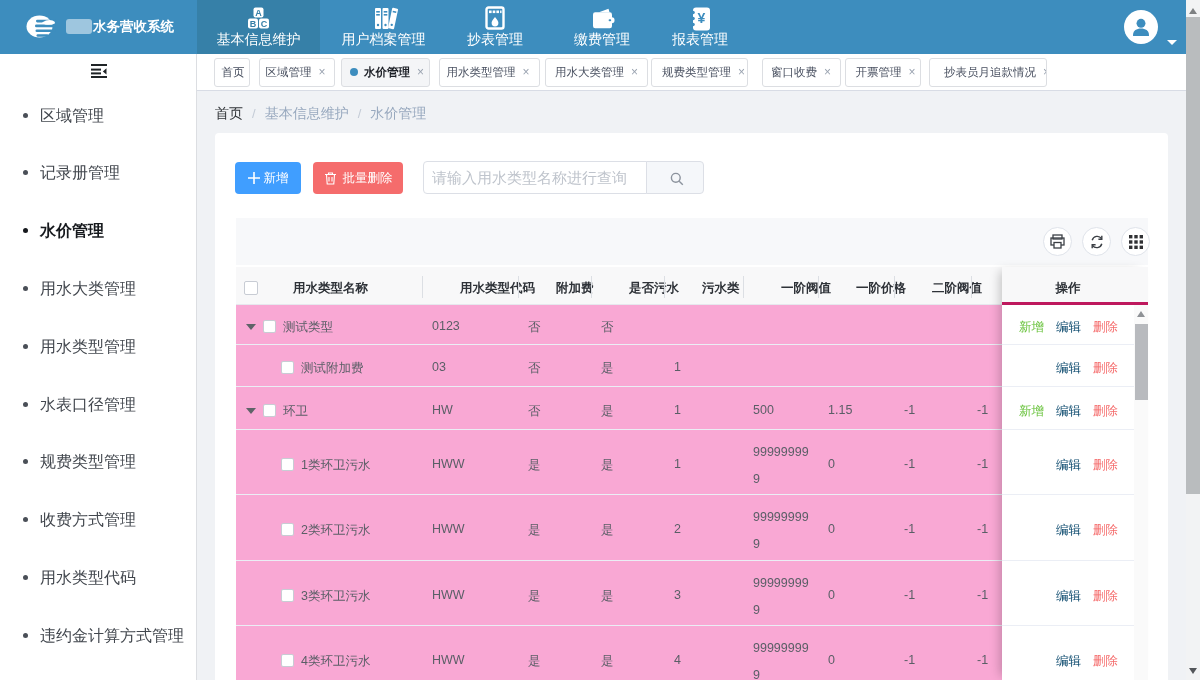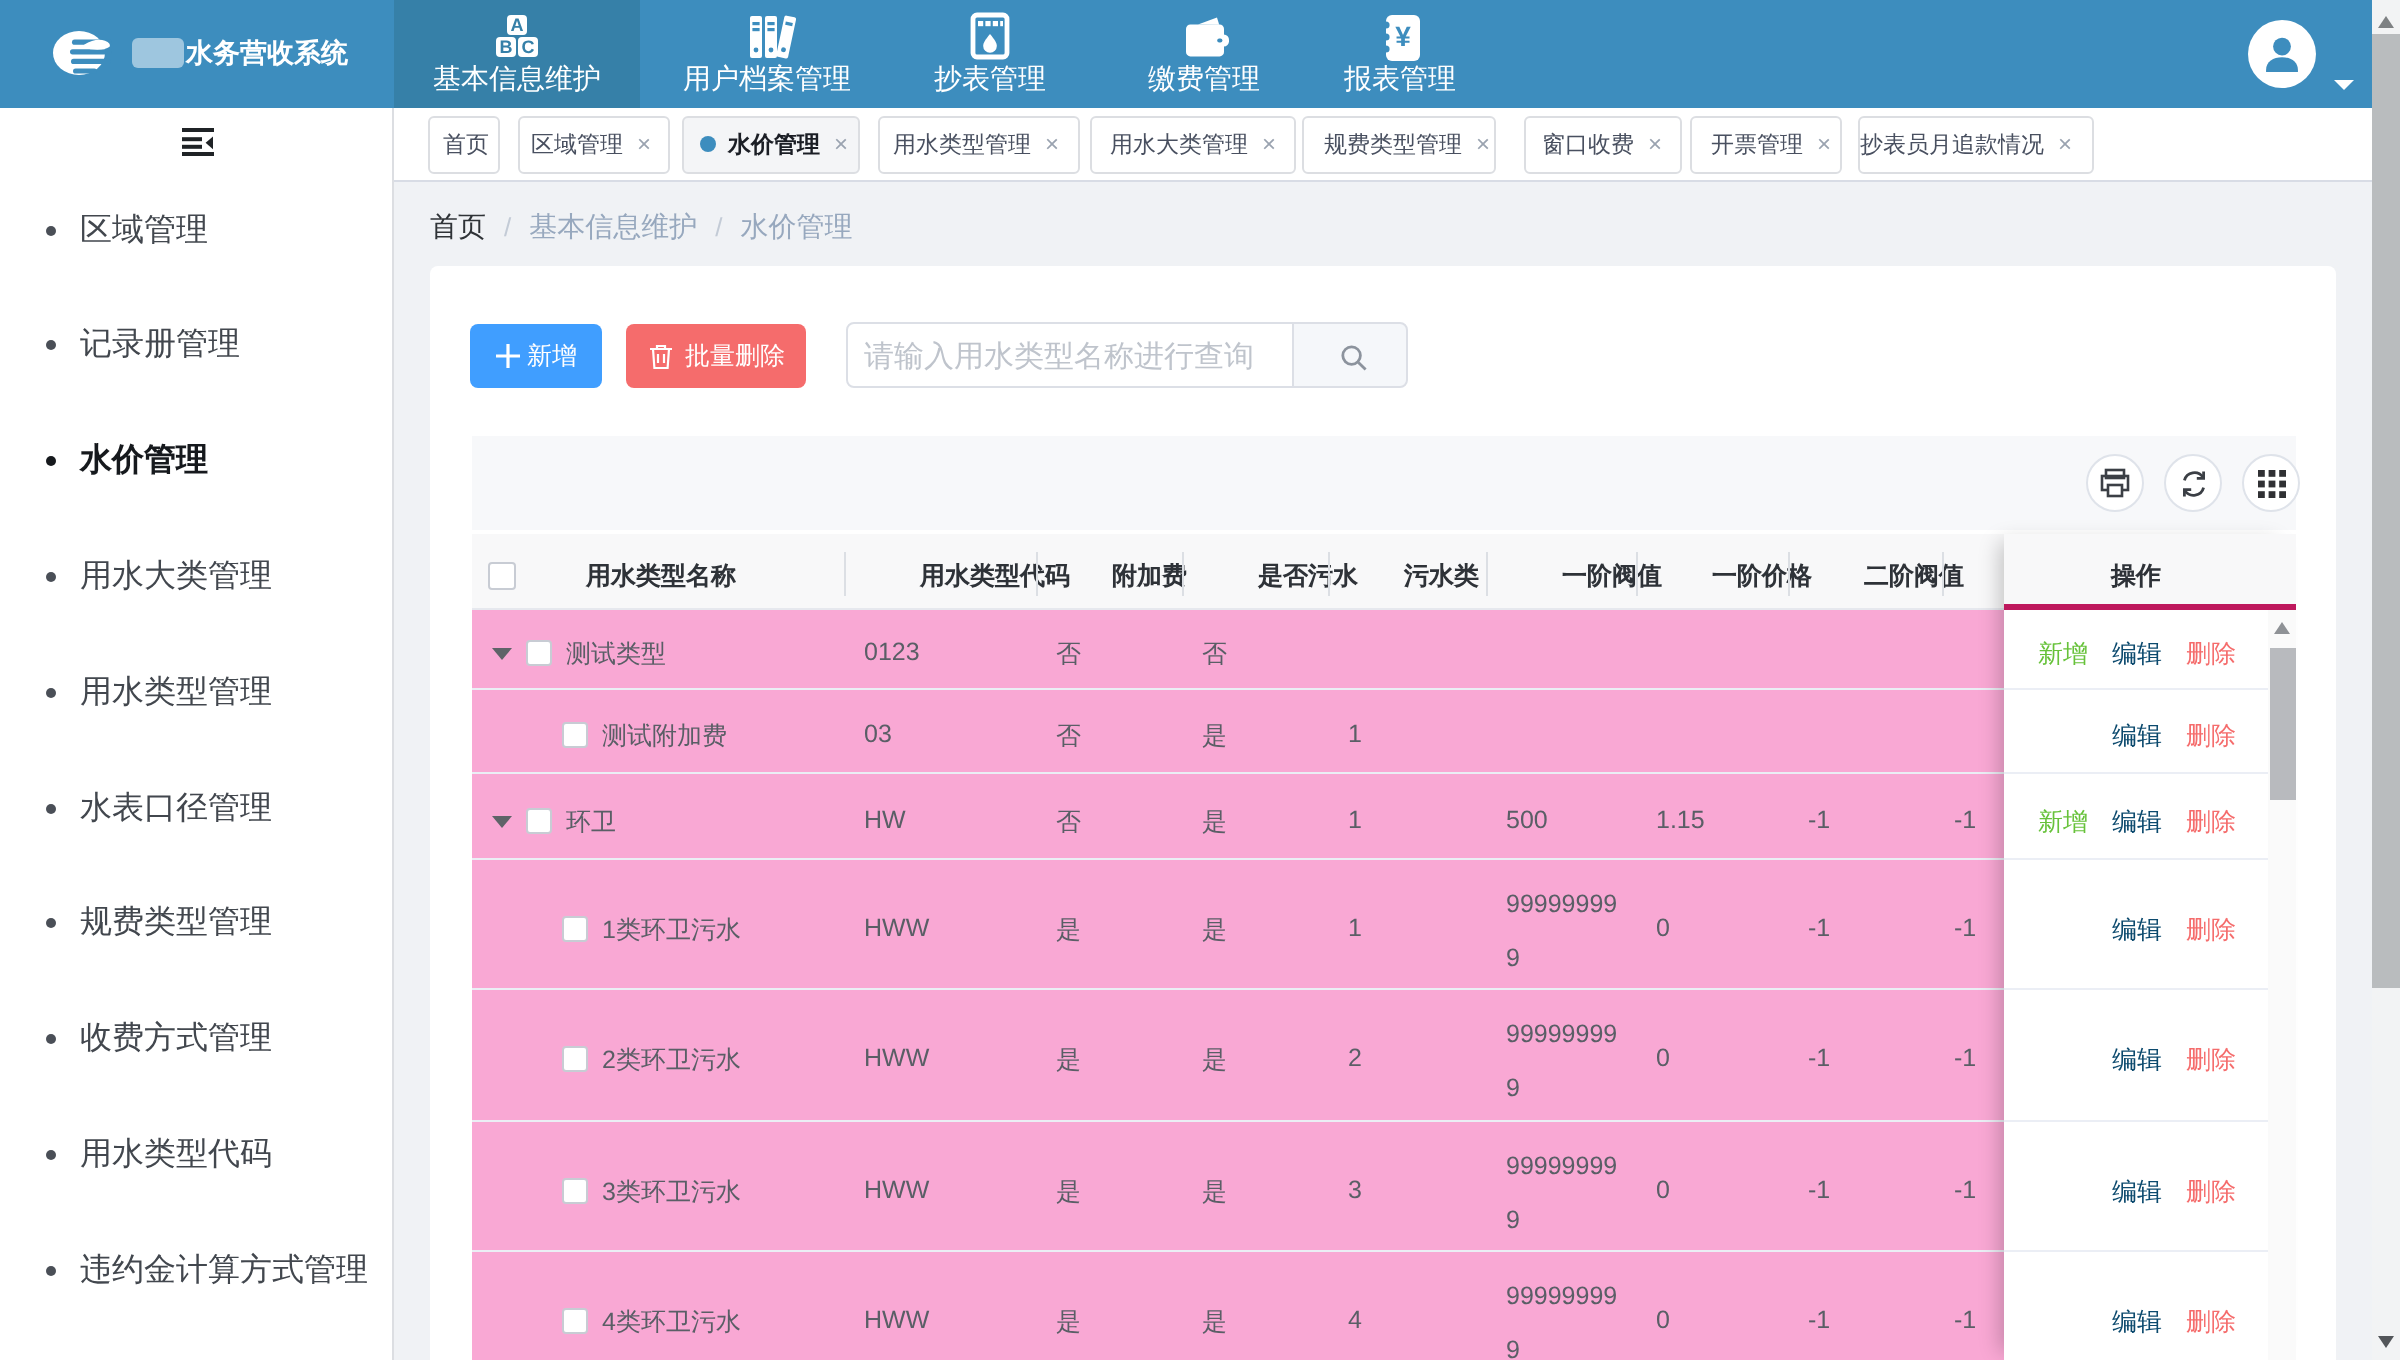--- a/index.html
+++ b/index.html
@@ -166,21 +166,21 @@
 
 <div id="tabbar">
   <div class="tab" style="left:17px; width:36px; padding-left:6.5px;">首页</div>
   <div class="tab" style="left:61.5px; width:76.5px; padding-left:6px;">区域管理<span class="x">×</span></div>
   <div class="tab active" style="left:144px; width:89px; padding-left:8px;"><span class="dot"></span>水价管理<span class="x">×</span></div>
   <div class="tab" style="left:241.5px; width:101px; padding-left:7px;">用水类型管理<span class="x">×</span></div>
   <div class="tab" style="left:348px; width:102.5px; padding-left:9px;">用水大类管理<span class="x">×</span></div>
   <div class="tab" style="left:454px; width:97px; padding-left:10px;">规费类型管理<span class="x">×</span></div>
   <div class="tab" style="left:565px; width:79px; padding-left:8px;">窗口收费<span class="x">×</span></div>
   <div class="tab" style="left:648px; width:75.5px; padding-left:9.5px;">开票管理<span class="x">×</span></div>
-  <div class="tab" style="left:732px; width:118px; padding-left:0;">抄表员月追款情况<span class="x">×</span></div>
+  <div class="tab" style="left:732px; width:118px; padding-left:14px;">抄表员月追款情况<span class="x">×</span></div>
 </div>
 
 <div id="sidebar">
   <svg style="position:absolute; left:91px; top:9px;" width="16" height="16" viewBox="0 0 16 16">
     <rect x="0" y="1" width="16" height="2" fill="#1f2326"></rect>
     <rect x="0" y="5.6" width="10" height="2" fill="#1f2326"></rect>
     <rect x="0" y="9.4" width="10" height="2" fill="#1f2326"></rect>
     <path d="M15.5 5.2 v6.4 L11.8 8.4 z" fill="#1f2326"></path>
     <rect x="0" y="13" width="16" height="2" fill="#1f2326"></rect>
   </svg>

